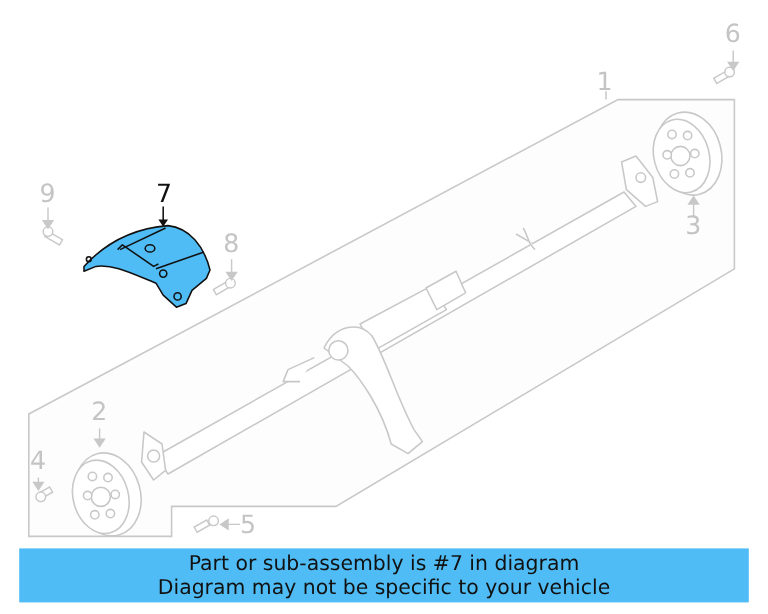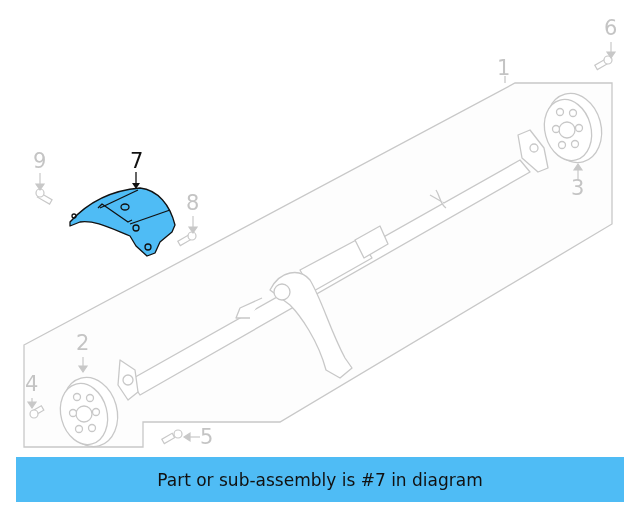--- a/index.html
+++ b/index.html
@@ -121,13 +121,14 @@
 <div class="callout" style="left:571px;top:178px;">3</div>
 <div class="callout" style="left:25px;top:374px;">4</div>
 <div class="callout" style="left:200px;top:427px;">5</div>
 <div class="callout" style="left:604px;top:18px;">6</div>
 <div class="callout active" style="left:130px;top:151px;">7</div>
 <div class="callout" style="left:186px;top:193px;">8</div>
 <div class="callout" style="left:33px;top:151px;">9</div>
 
 <div id="banner">
   <span>Part or sub-assembly is #7 in diagram</span>
+  <span>Diagram may not be specific to your vehicle</span>
 </div>
 
 </body></html>

